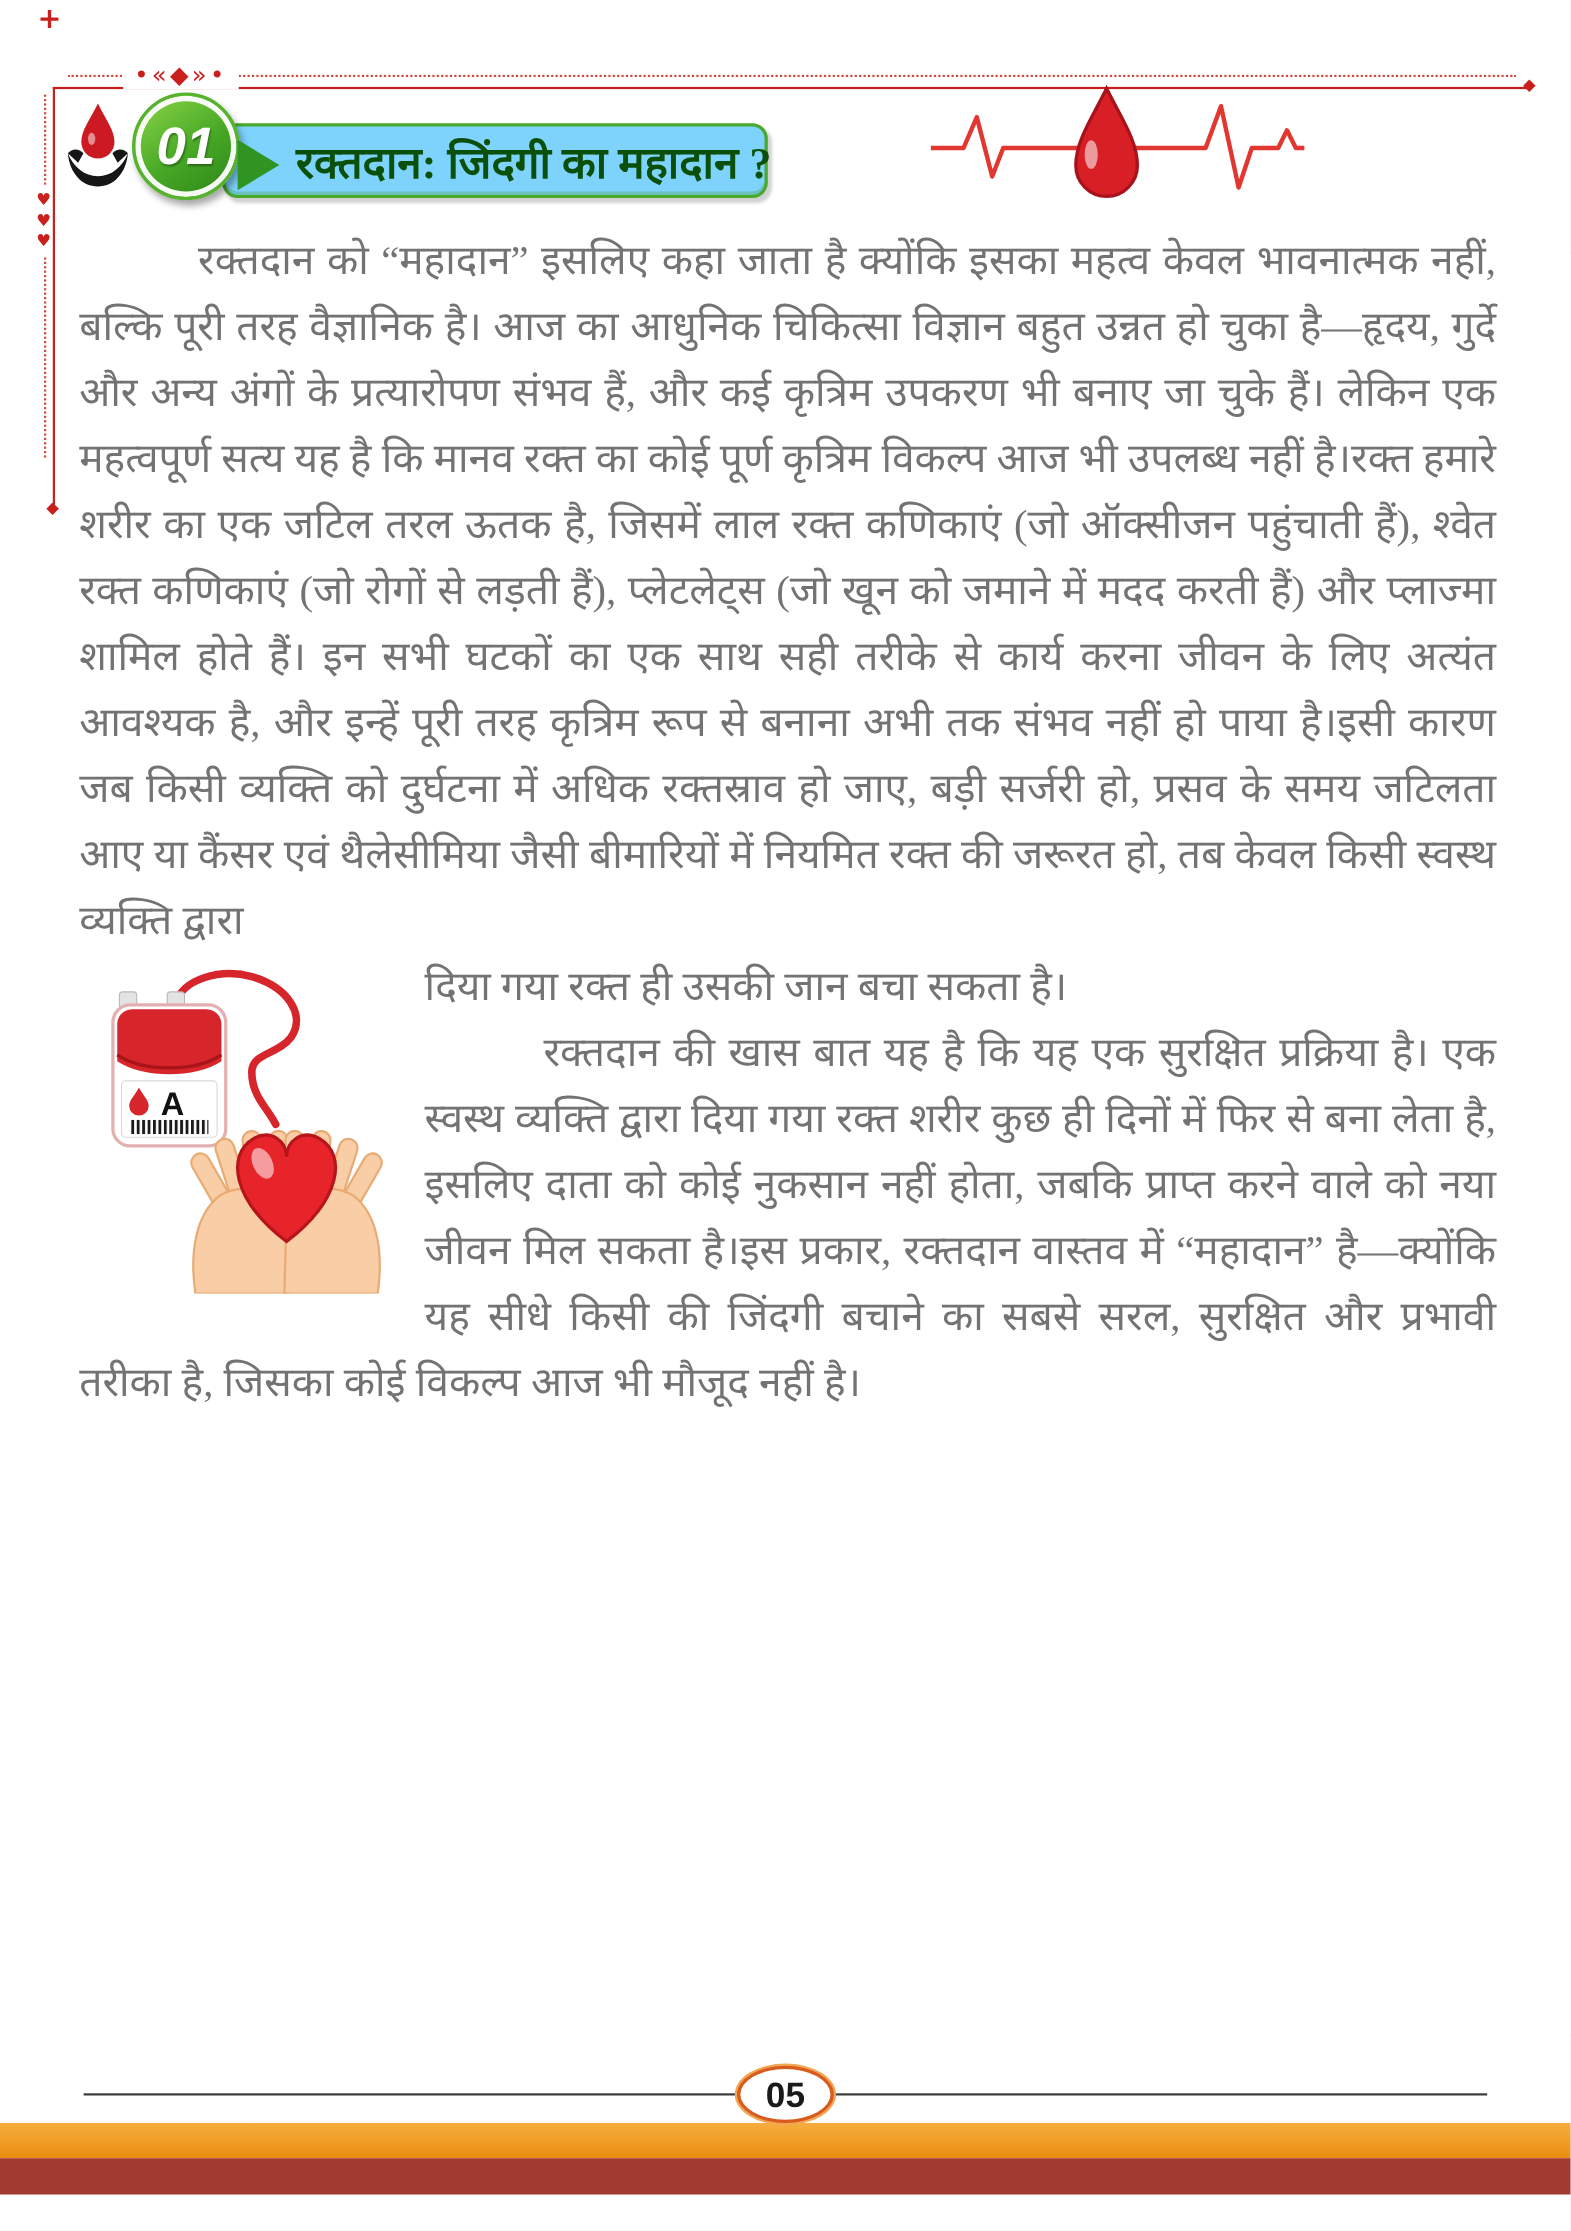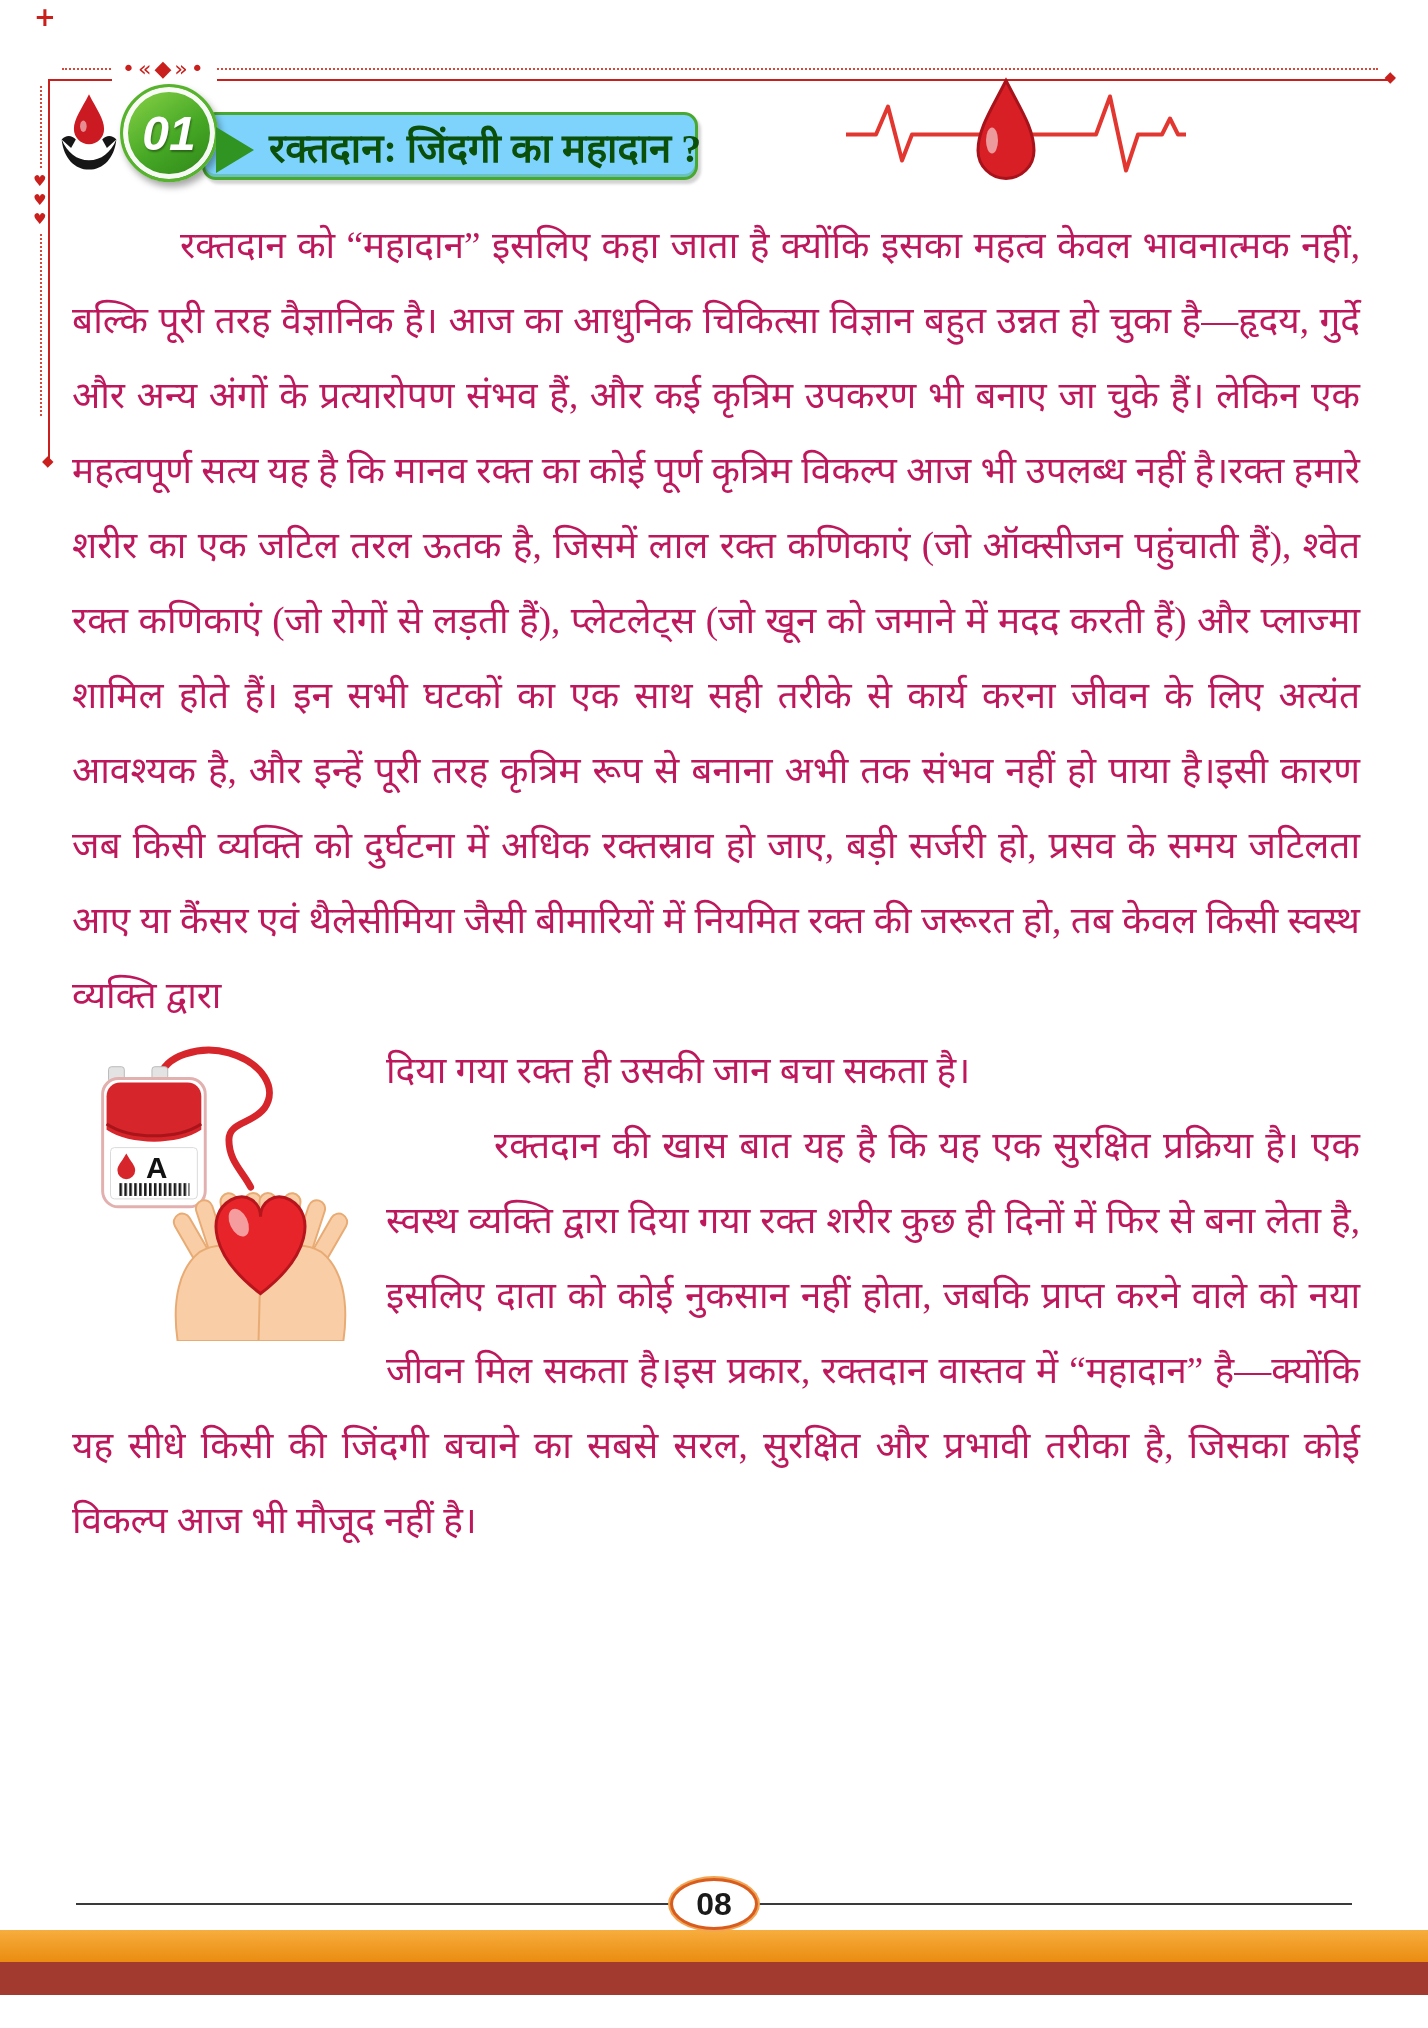--- a/index.html
+++ b/index.html
@@ -57,21 +57,21 @@
   .title-banner .title-text {
     padding-left: 64px;
     font-size: 40px; font-weight: bold; color: #0a4f0a;
     white-space: nowrap;
   }
   .ecg { position: absolute; left: 846px; top: 72px; width: 340px; height: 120px; }
 
   
   .body-text {
     position: absolute; left: 72px; top: 208px; width: 1288px;
-    font-size: 37px; line-height: 75px; color: #be185d;
+    font-size: 37px; line-height: 60px; color: #737373;
     text-align: justify;
   }
   .body-text p { margin: 0; }
   .indent { text-indent: 108px; }
   .illustration {
     float: left; width: 258px; height: 296px;
     margin: 12px 34px 10px 22px;
   }
 
   
@@ -177,18 +177,18 @@
         </g>
       </svg>
     </div>
 
     <p>दिया गया रक्त ही उसकी जान बचा सकता है।</p>
     <p class="indent">रक्तदान की खास बात यह है कि यह एक सुरक्षित प्रक्रिया है। एक स्वस्थ व्यक्ति द्वारा दिया गया रक्त शरीर कुछ ही दिनों में फिर से बना लेता है, इसलिए दाता को कोई नुकसान नहीं होता, जबकि प्राप्त करने वाले को नया जीवन मिल सकता है।इस प्रकार, रक्तदान वास्तव में “महादान” है—क्योंकि यह सीधे किसी की जिंदगी बचाने का सबसे सरल, सुरक्षित और प्रभावी तरीका है, जिसका कोई विकल्प आज भी मौजूद नहीं है।</p>
   </div>
 
   <div class="footer-rule"></div>
   <div class="page-oval">
-    <span>08</span>
+    <span>05</span>
   </div>
   <div class="bar-orange"></div>
   <div class="bar-maroon"></div>
 
 </div>
 
 </body></html>

